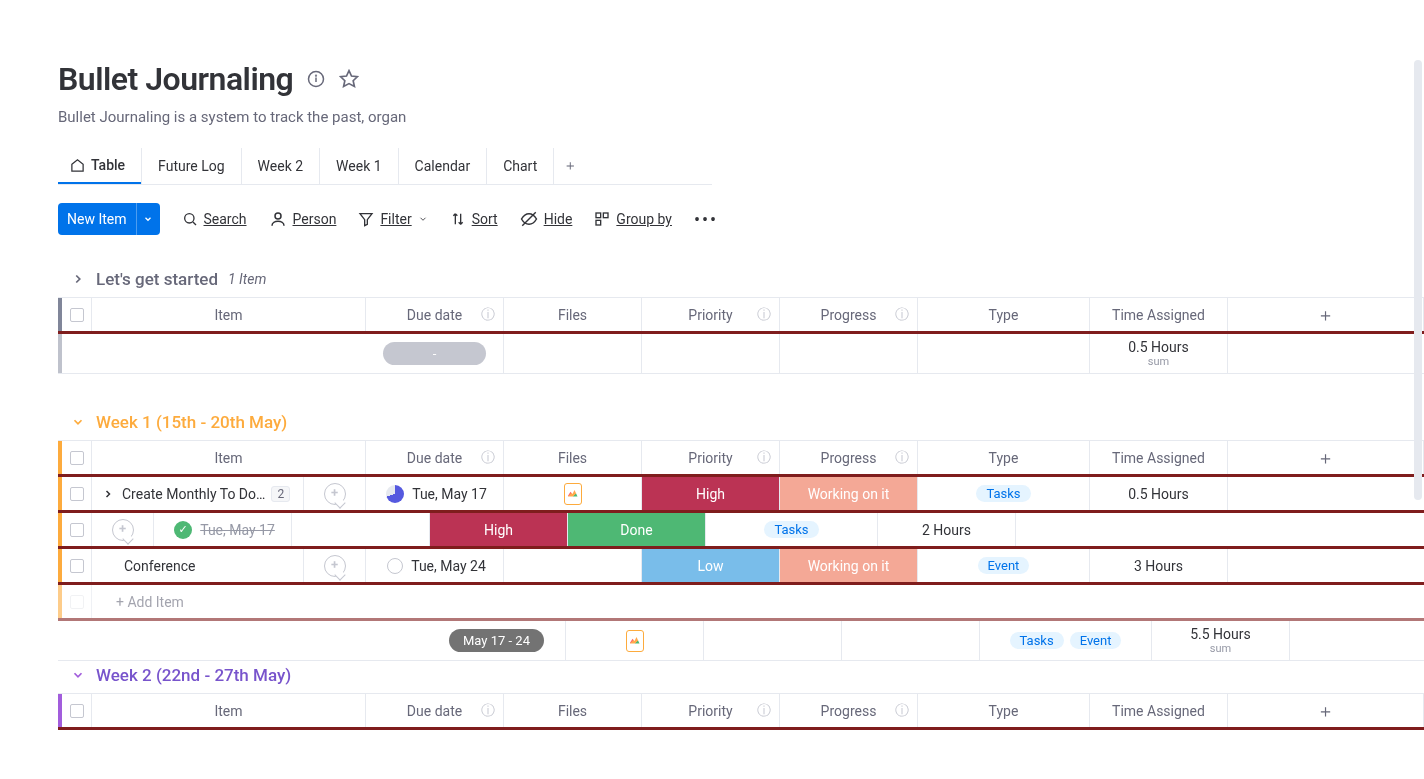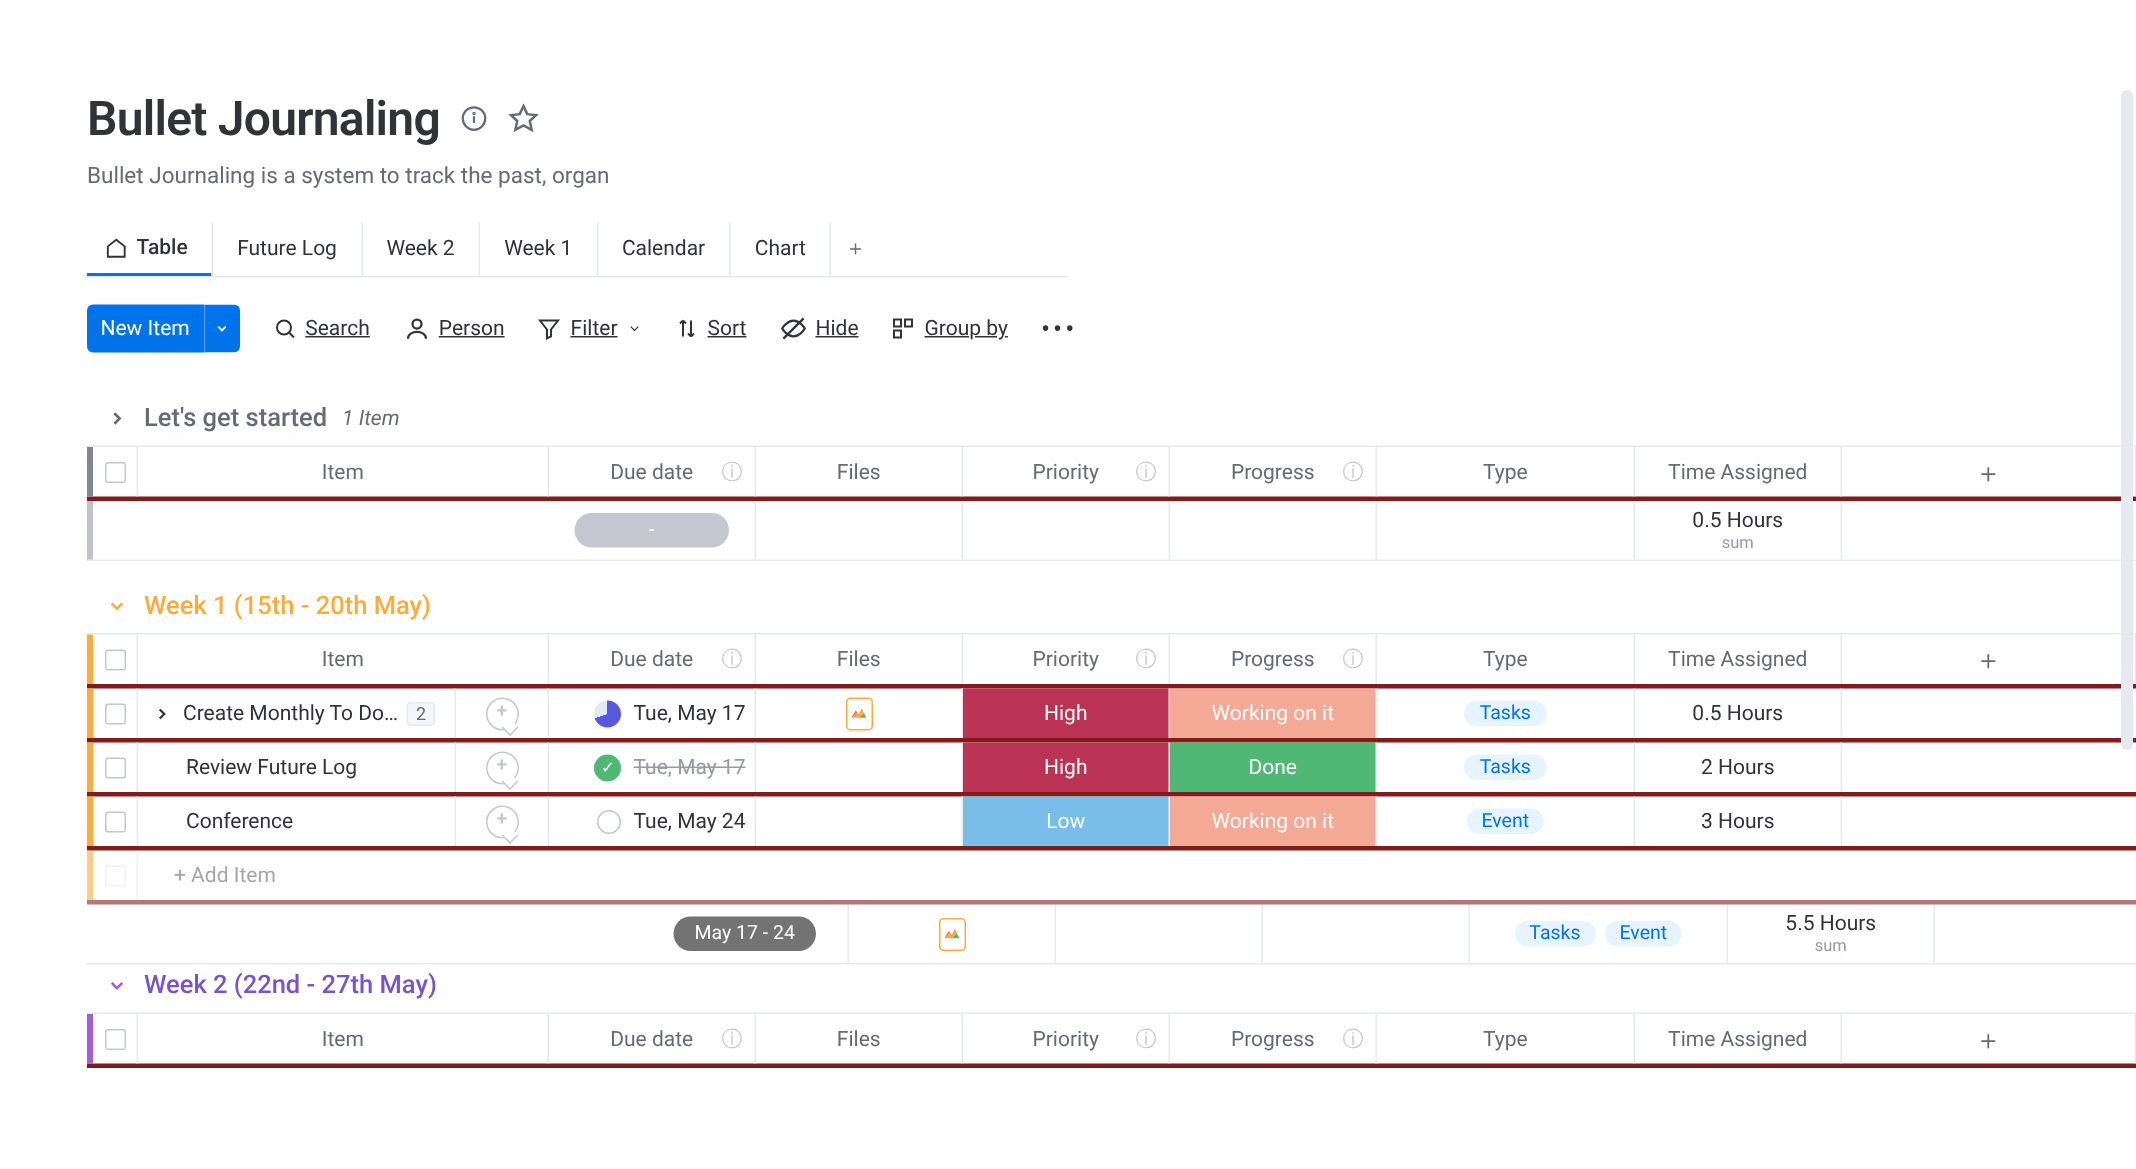--- a/index.html
+++ b/index.html
@@ -38,21 +38,21 @@
   .name-col { width:274px; border-right:1px solid #e6e9ef; display:flex; align-items:center; padding:0 8px; gap:6px; position:relative; }
   .chat-col { width:62px; border-right:1px solid #e6e9ef; display:flex; align-items:center; justify-content:center; }
   .date-col { width:138px; }
   .files-col { width:138px; }
   .priority-col { width:138px; }
   .progress-col { width:138px; }
   .type-col { width:172px; }
   .time-col { width:138px; }
   .plus-col { flex:1; min-width:30px; }
   .cell { border-right:1px solid #e6e9ef; display:flex; align-items:center; justify-content:center; padding:0 6px; }
-  .cell.left { justify-content:flex-end; }
+  .cell.left { justify-content:center; }
   .head .cell, .head .name-col { justify-content:center; font-size:14px; color:#676879; position:relative; }
   .head .name-col { justify-content:center; }
   .info-ico { position:absolute; right:8px; color:#c5c7d0; }
   .sum-row { display:flex; height:40px; border-bottom:1px solid #e6e9ef; align-items:stretch; }
   .sum-cell { border-right:1px solid #e6e9ef; display:flex; align-items:center; justify-content:center; flex-direction:column; font-size:14px; }
   .sum-sub { font-size:11px; color:#9699a6; }
   .pill { border-radius:12px; padding:2px 10px; font-size:13px; }
   .pill-grey { background:#c5c7d0; color:#fff; padding:4px 50px; }
   .pill-black { background:#737373; color:#fff; padding:4px 14px; font-size:13px; border-radius:14px; }
   .tag { background:#e5f4ff; color:#0073ea; border-radius:10px; padding:1px 10px; font-size:13px; display:inline-block; }
@@ -235,21 +235,21 @@
         <div class="sum-cell type-col"></div>
         <div class="sum-cell time-col">
           <span>0.5 Hours</span>
           <span class="sum-sub">sum</span>
         </div>
         <div class="sum-cell plus-col" style="border-right:none"></div>
       </div>
     </div>
   </div>
 
-  <div class="group-wrap" style="margin-top:20px">
+  <div class="group-wrap" style="margin-top:38px">
     <div class="group-header">
       <span class="chev" style="color:#fdab3d">
         <svg width="14" height="14" viewBox="0 0 24 24" fill="none" stroke="currentColor" stroke-width="3">
             <polyline points="6 9 12 15 18 9"></polyline>
           </svg>
       </span>
       <span class="group-title" style="color:#fdab3d">Week 1 (15th - 20th May)</span>
     </div>
     <div class="table">
       <div class="row head">
@@ -325,23 +325,20 @@
             <span style="font-size:14px">0.5 Hours</span>
           </div>
         <div class="cell plus-col" style="border-right:none"></div>
       </div>
 
       <div class="row">
         <div class="accent" style="background:#fdab3d"></div>
         <div class="cbwrap">
             <div class="cb"></div>
           </div>
-        <div class="name-col" style="width:212px;padding-left:32px">
-          <span style="font-size:14px">Review Future Log</span>
-        </div>
         <div class="chat-col">
             <div class="chat-ico">
               <span>+</span>
             </div>
           </div>
         <div class="cell date-col left" style="gap:8px;padding-left:10px">
           <span class="done-ico">✓</span>
           <span class="strike" style="font-size:14px">Tue, May 17</span>
         </div>
         <div class="cell files-col"></div>

